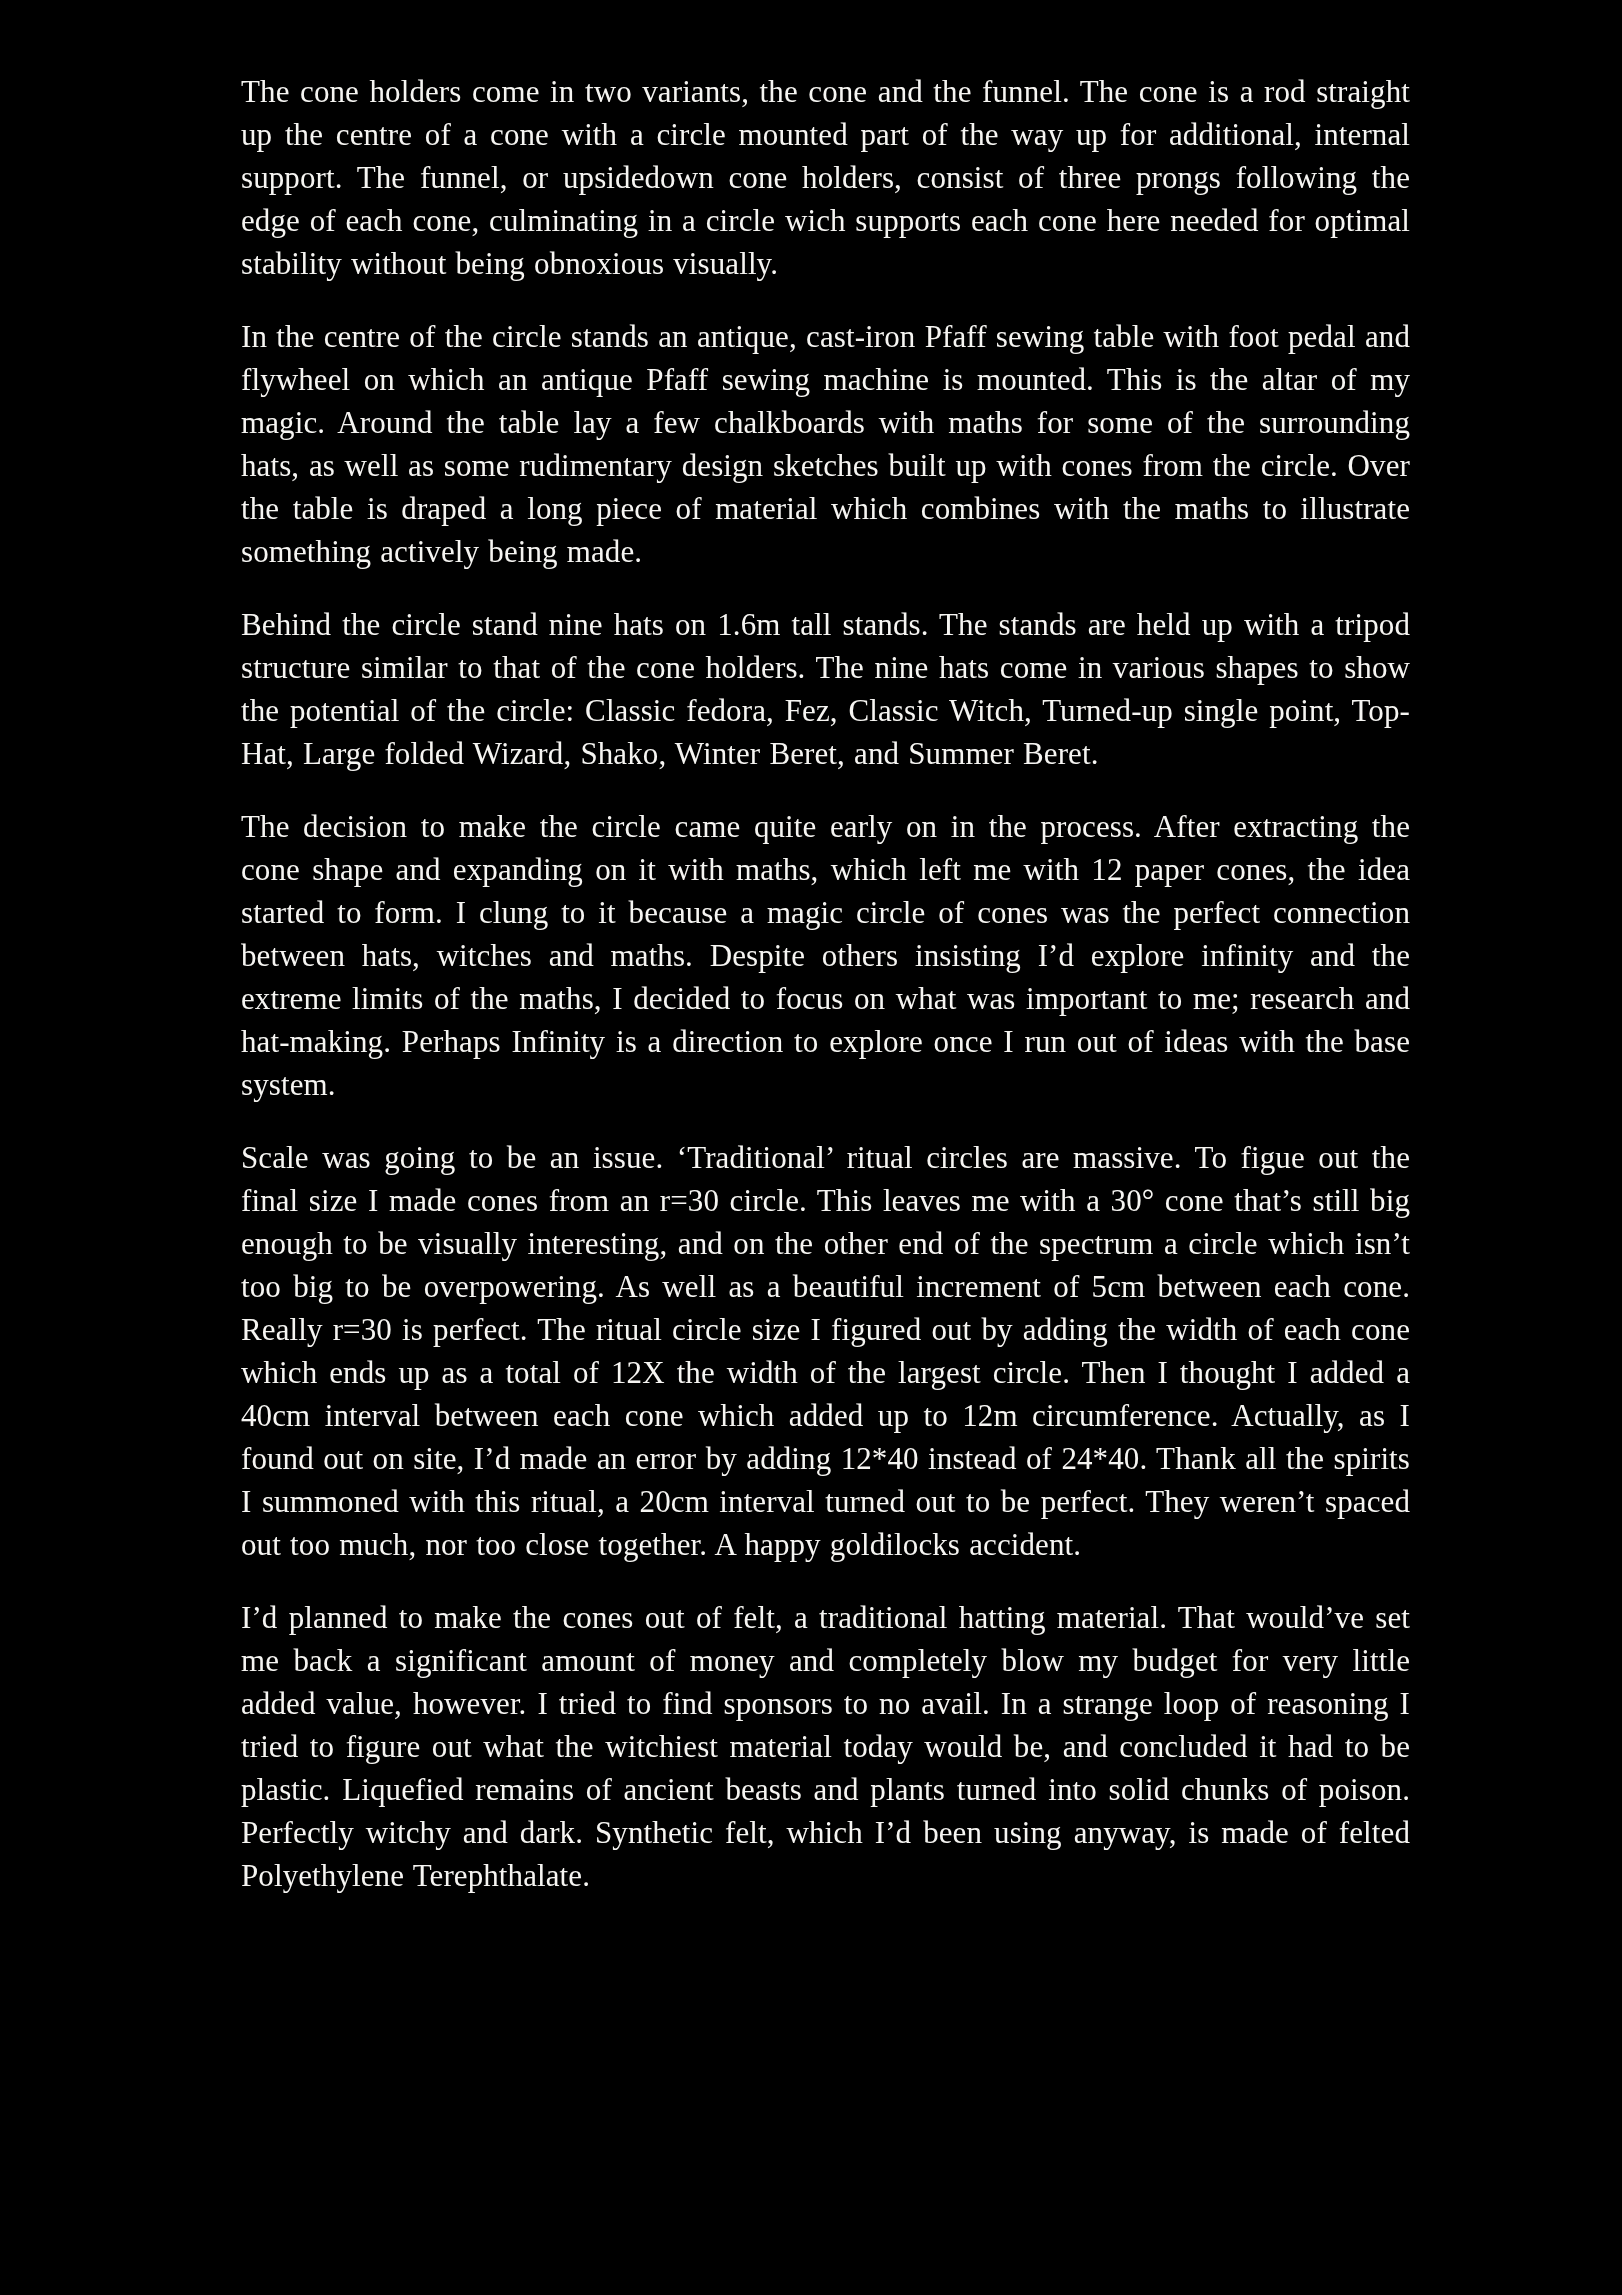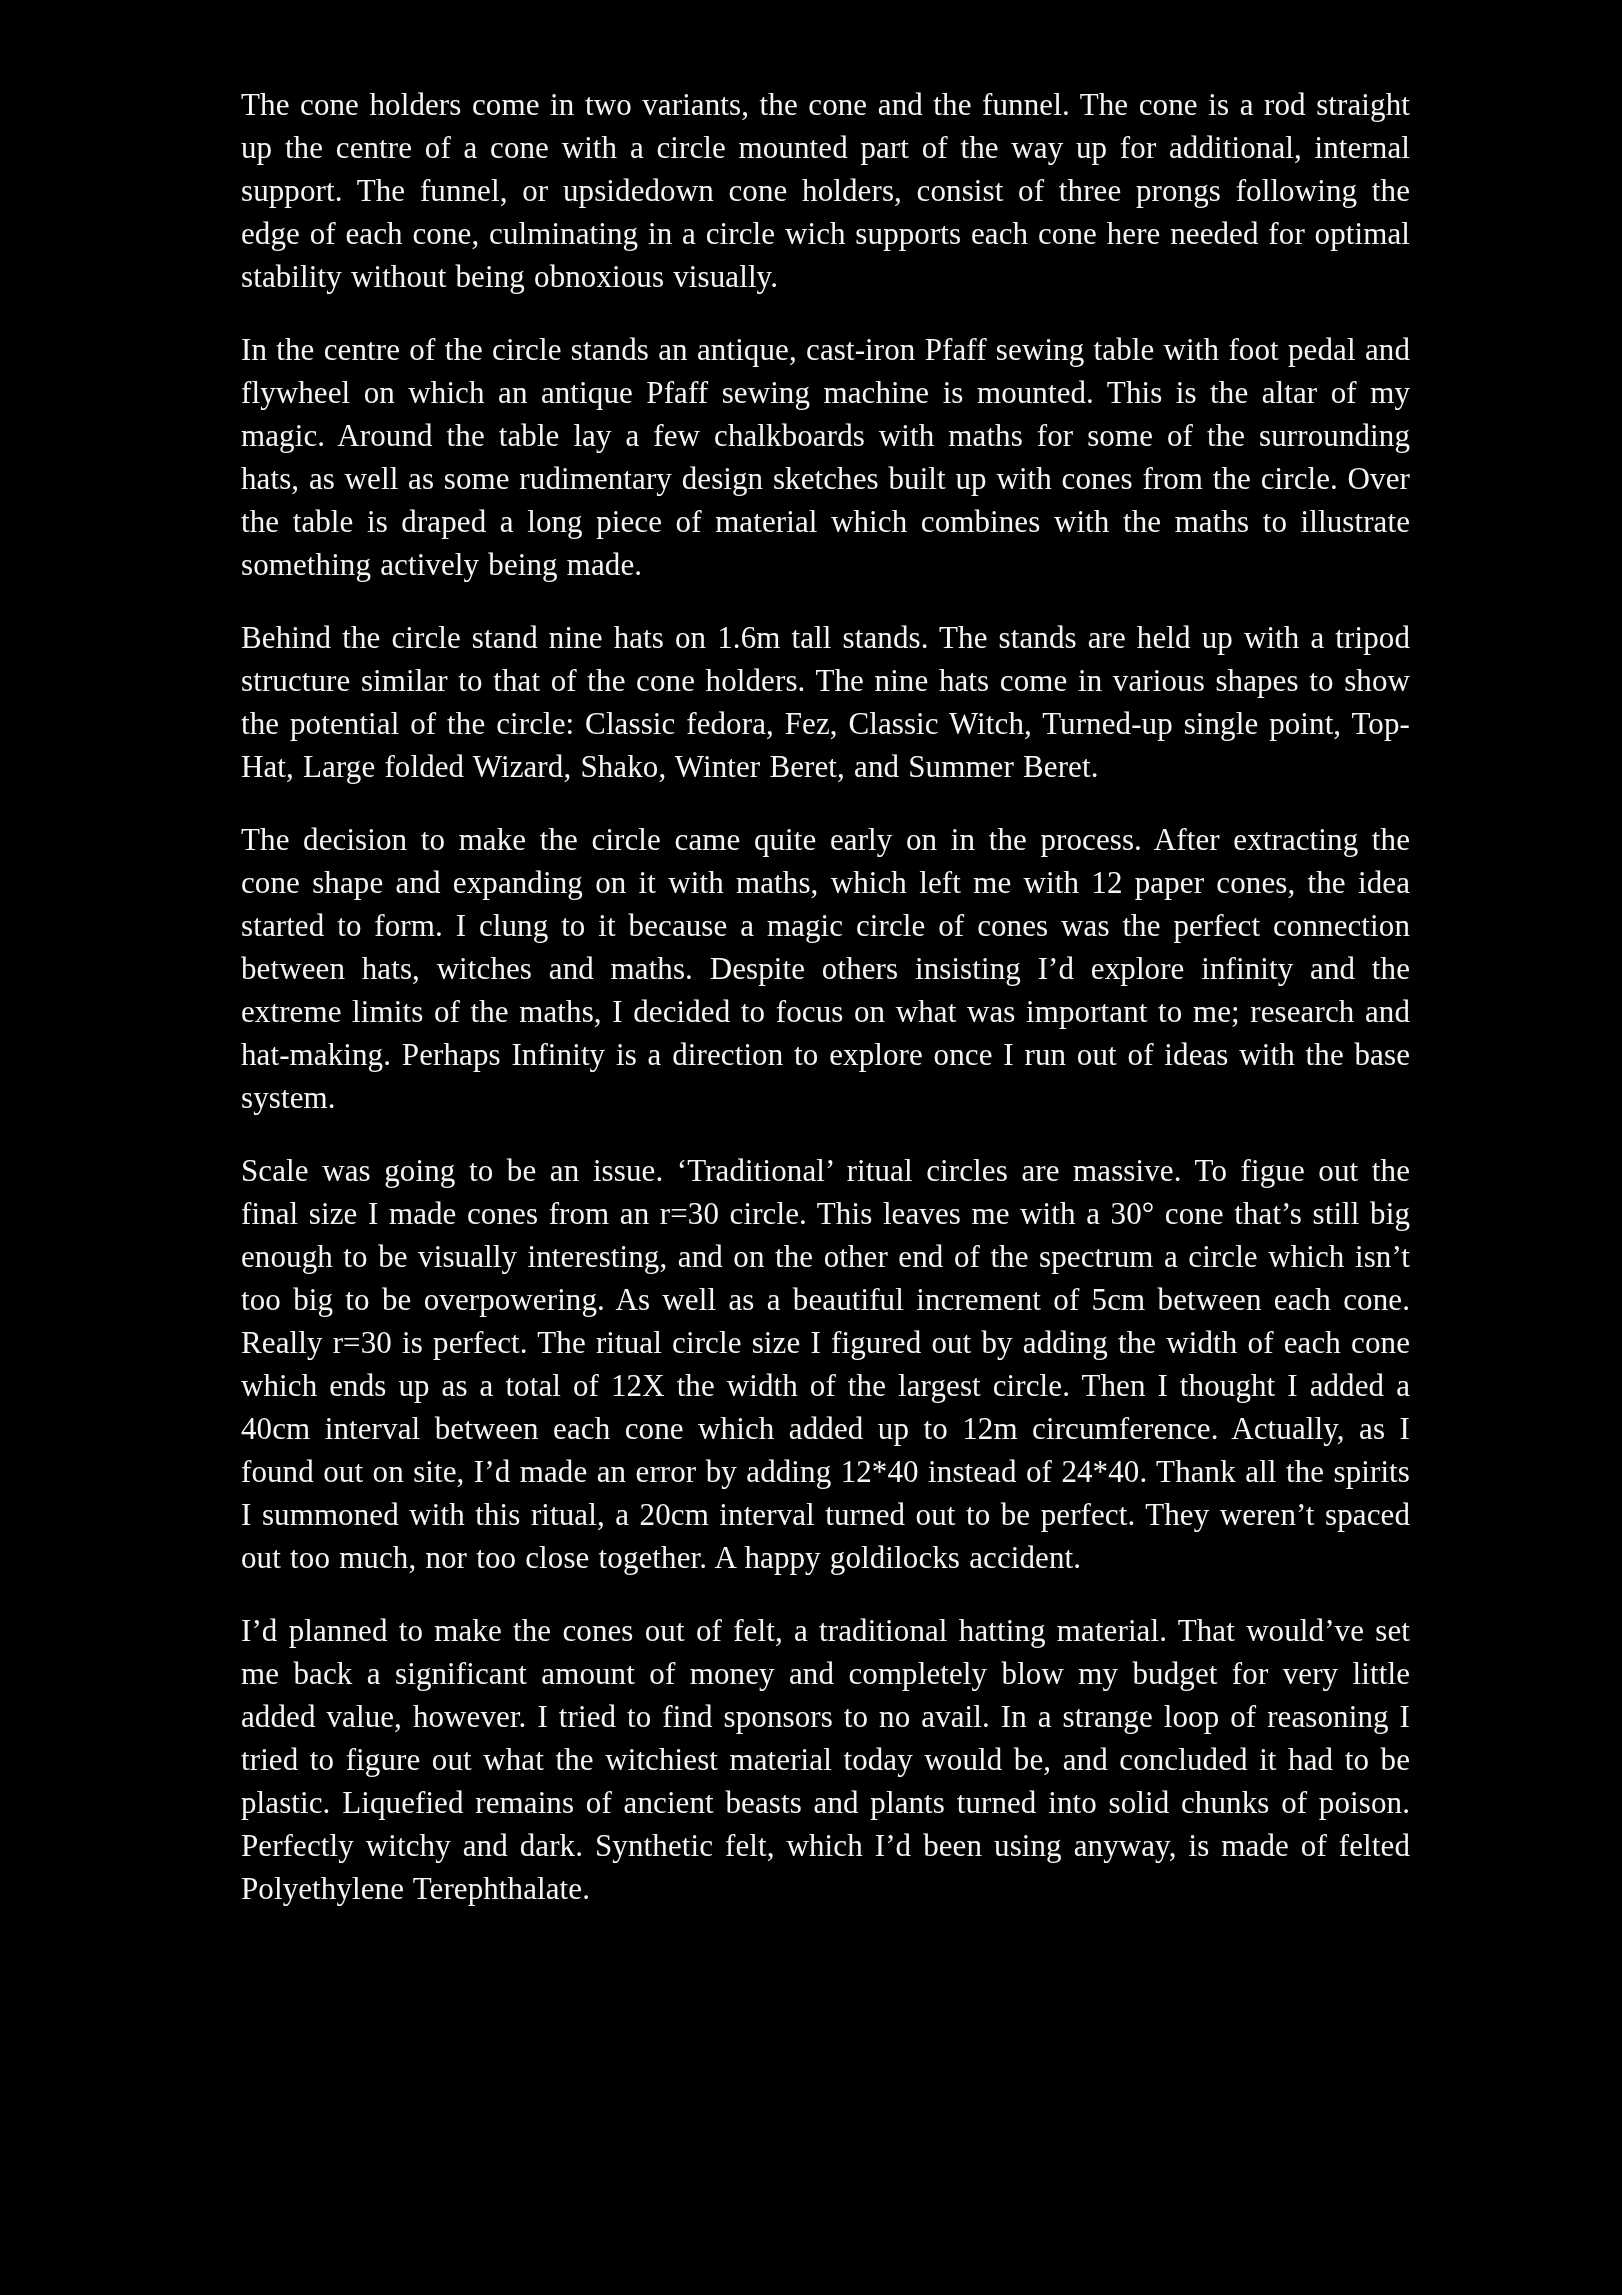--- a/index.html
+++ b/index.html
@@ -15,21 +15,21 @@
   }
   .page {
     position: relative;
     width: 1623px;
     height: 2295px;
     background: #000000;
   }
   .text-block {
     position: absolute;
     left: 241px;
-    top: 83px;
+    top: 70px;
     width: 1169px;
     color: #f6f5f2;
     font-size: 31px;
     line-height: 43px;
     text-align: justify;
     letter-spacing: 0.1px;
     word-spacing: 1.3px;
   }
   .text-block p {
     margin: 0 0 30px 0;

